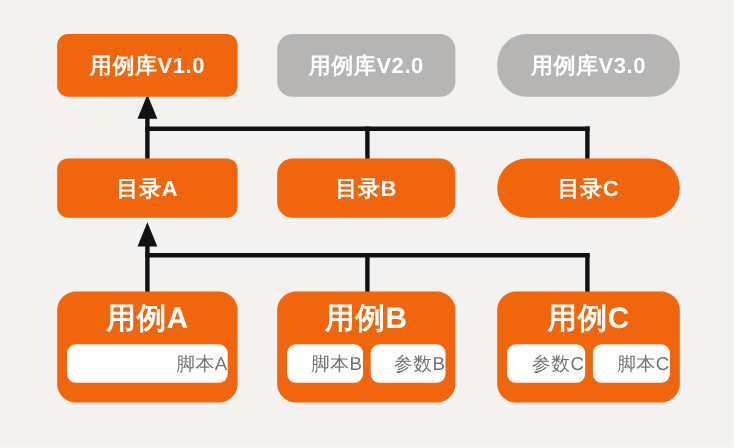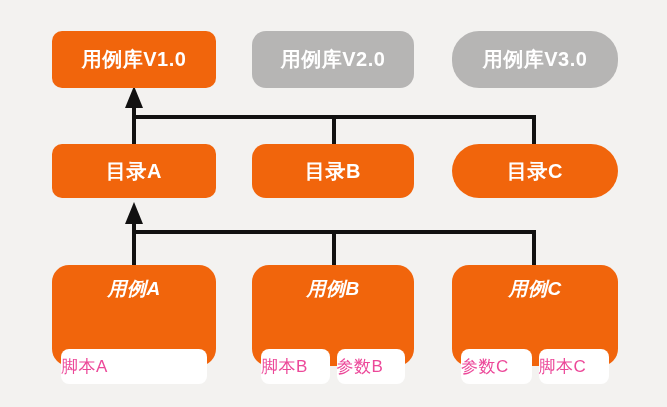--- a/index.html
+++ b/index.html
@@ -44,44 +44,42 @@
   .col-3 { left: 452px; width: 166px; border-radius: 27px; }
 
   
   .row-library { top: 31px;  height: 57px; }
   .row-catalog { top: 144px; height: 54px; }
   .row-case    { top: 265px; height: 101px; border-radius: 17px;
                  flex-direction: column; justify-content: flex-start;
                  padding: 12px 9px 14px 9px; }
 
   .case-title {
-    font-size: 19px;
+    font-size: 27px;
     font-weight: bold;
     line-height: 24px;
-    font-style: italic;
   }
   .sub-row {
     display: flex;
     gap: 7px;
     width: 100%;
     margin-top: 12px;
   }
   .sub-node {
     flex: 1;
     height: 35px;
     background: #ffffff;
-    color: #ec4899;
+    color: #737373;
     font-size: 17px;
     font-weight: normal;
     border-radius: 8px;
     display: flex;
     align-items: center;
-    justify-content: flex-start;
+    justify-content: flex-end;
     letter-spacing: 0.5px;
-    margin-top: 36px;
   }
 </style>
 </head>
 <body>
 
 <div class="canvas">
 
   <svg class="connectors" width="667" height="407" viewBox="0 0 667 407">
 
     <g>

